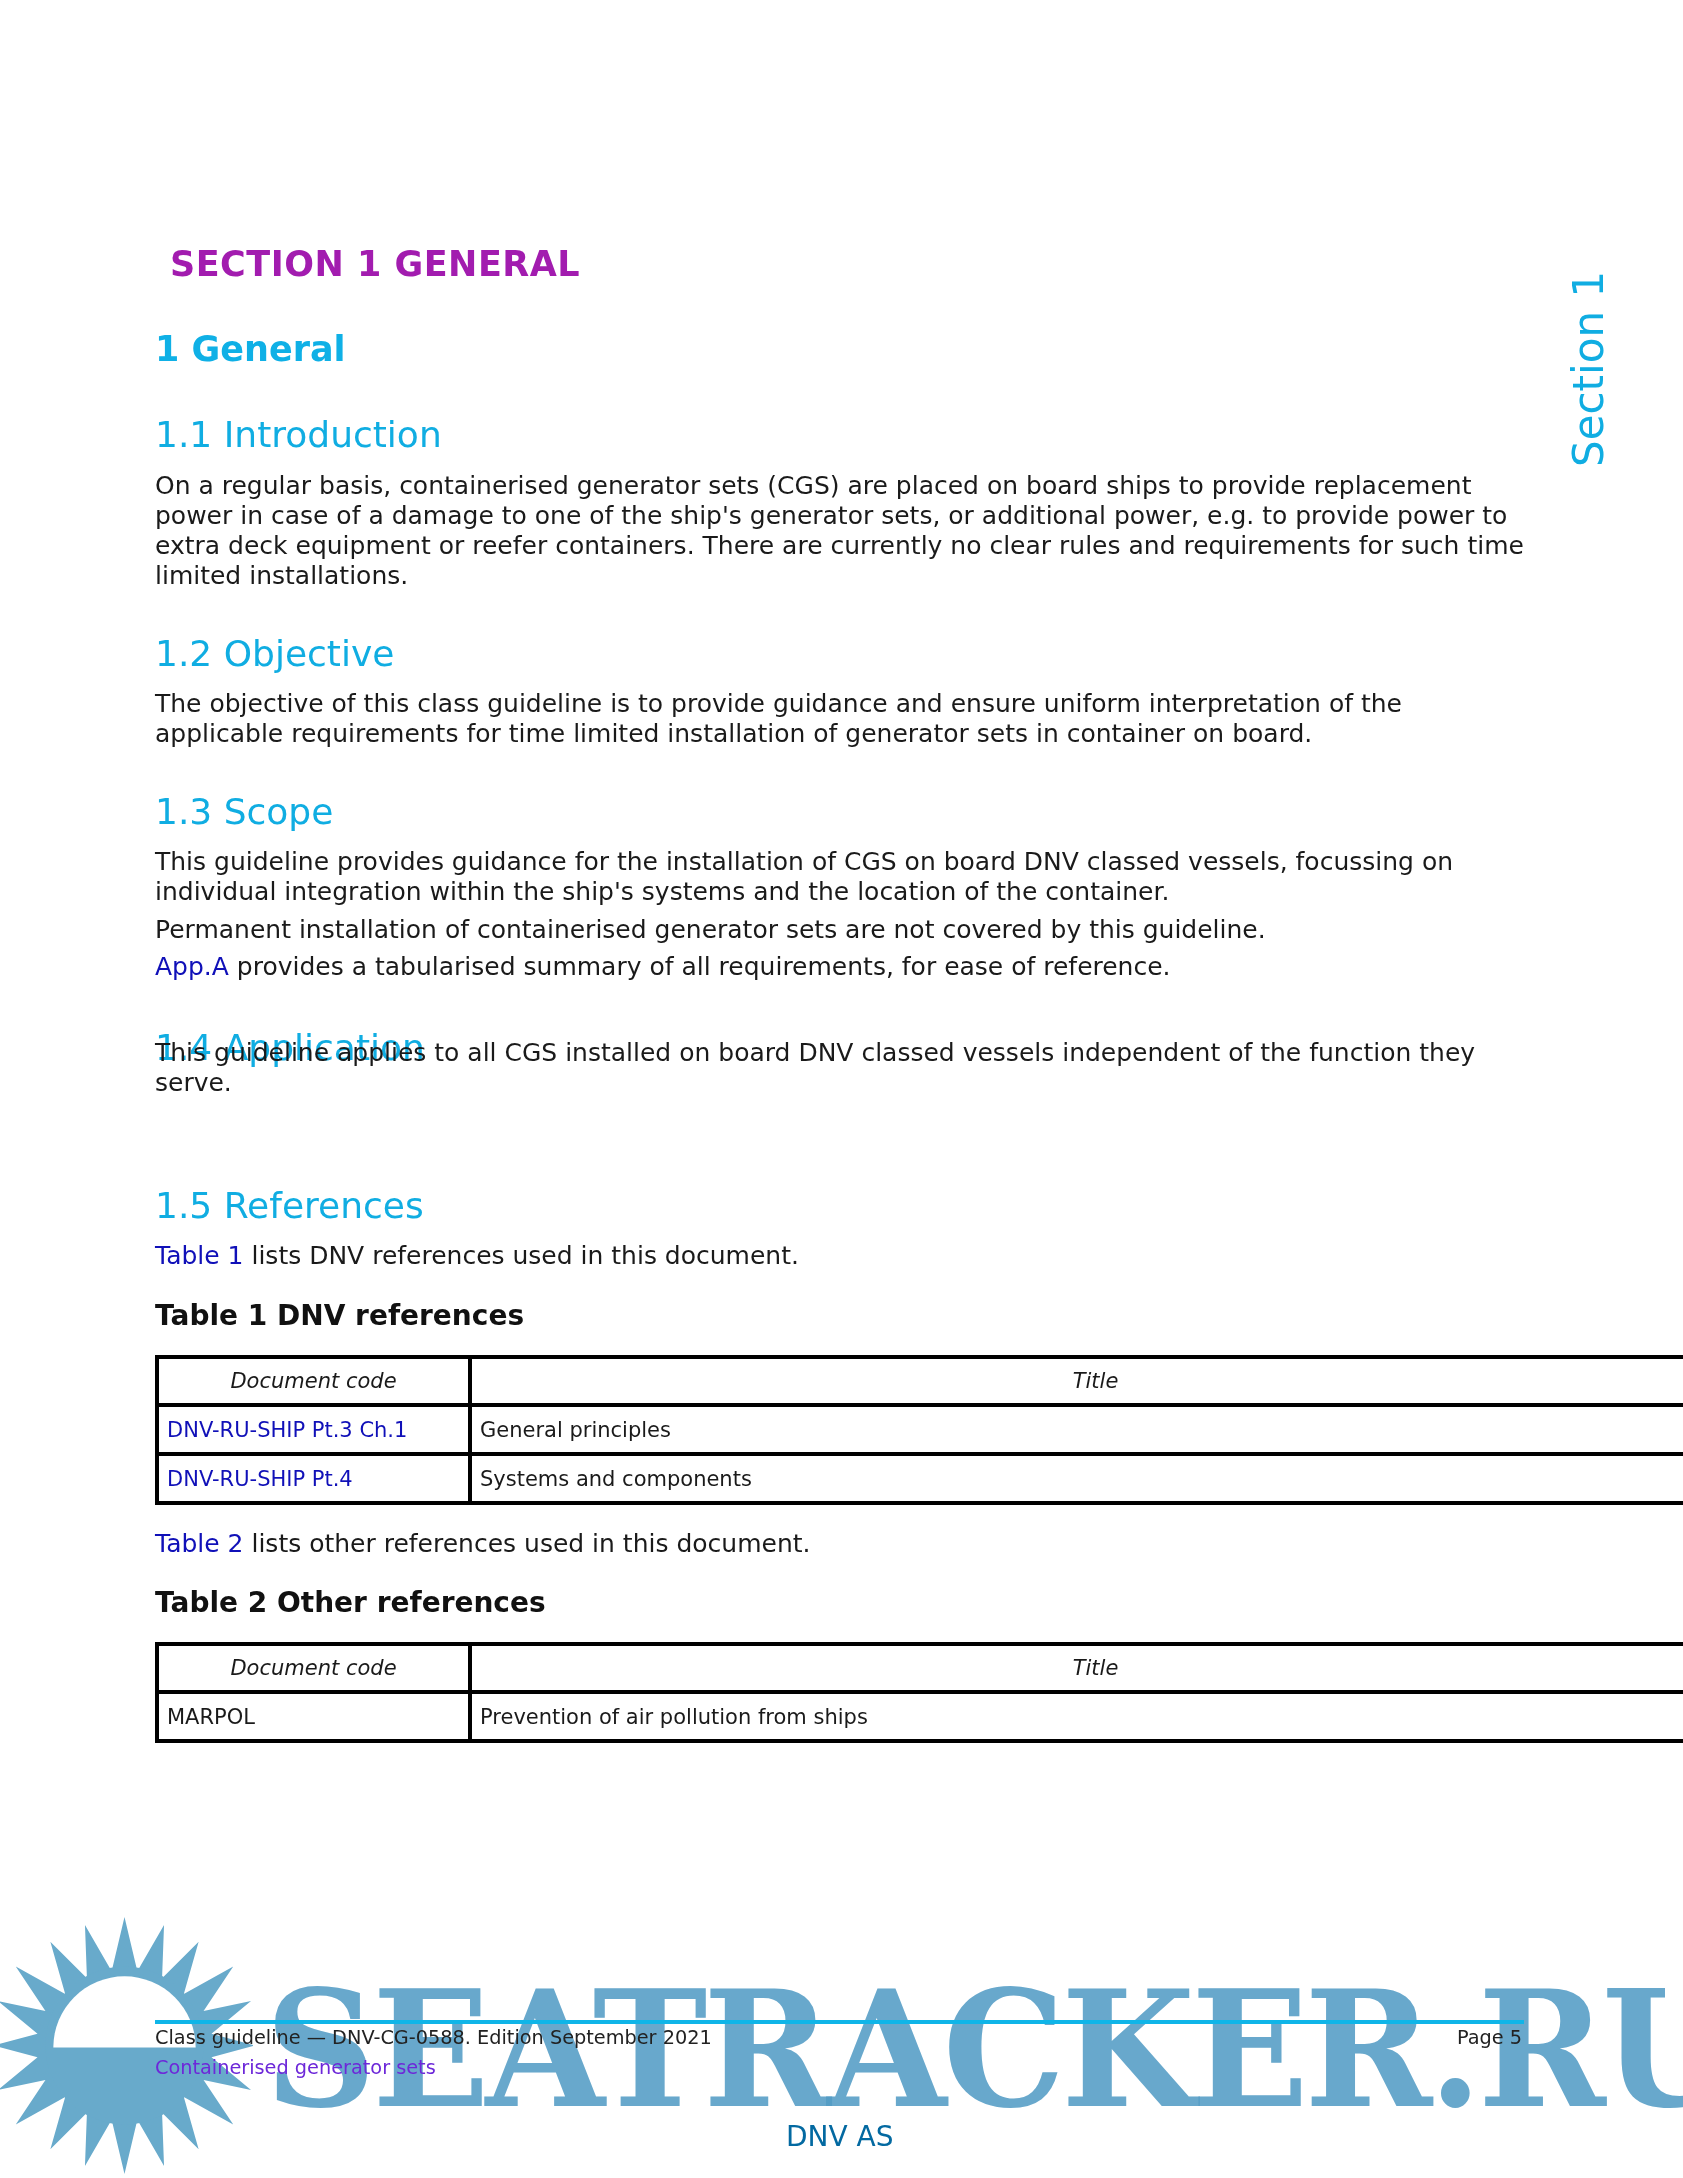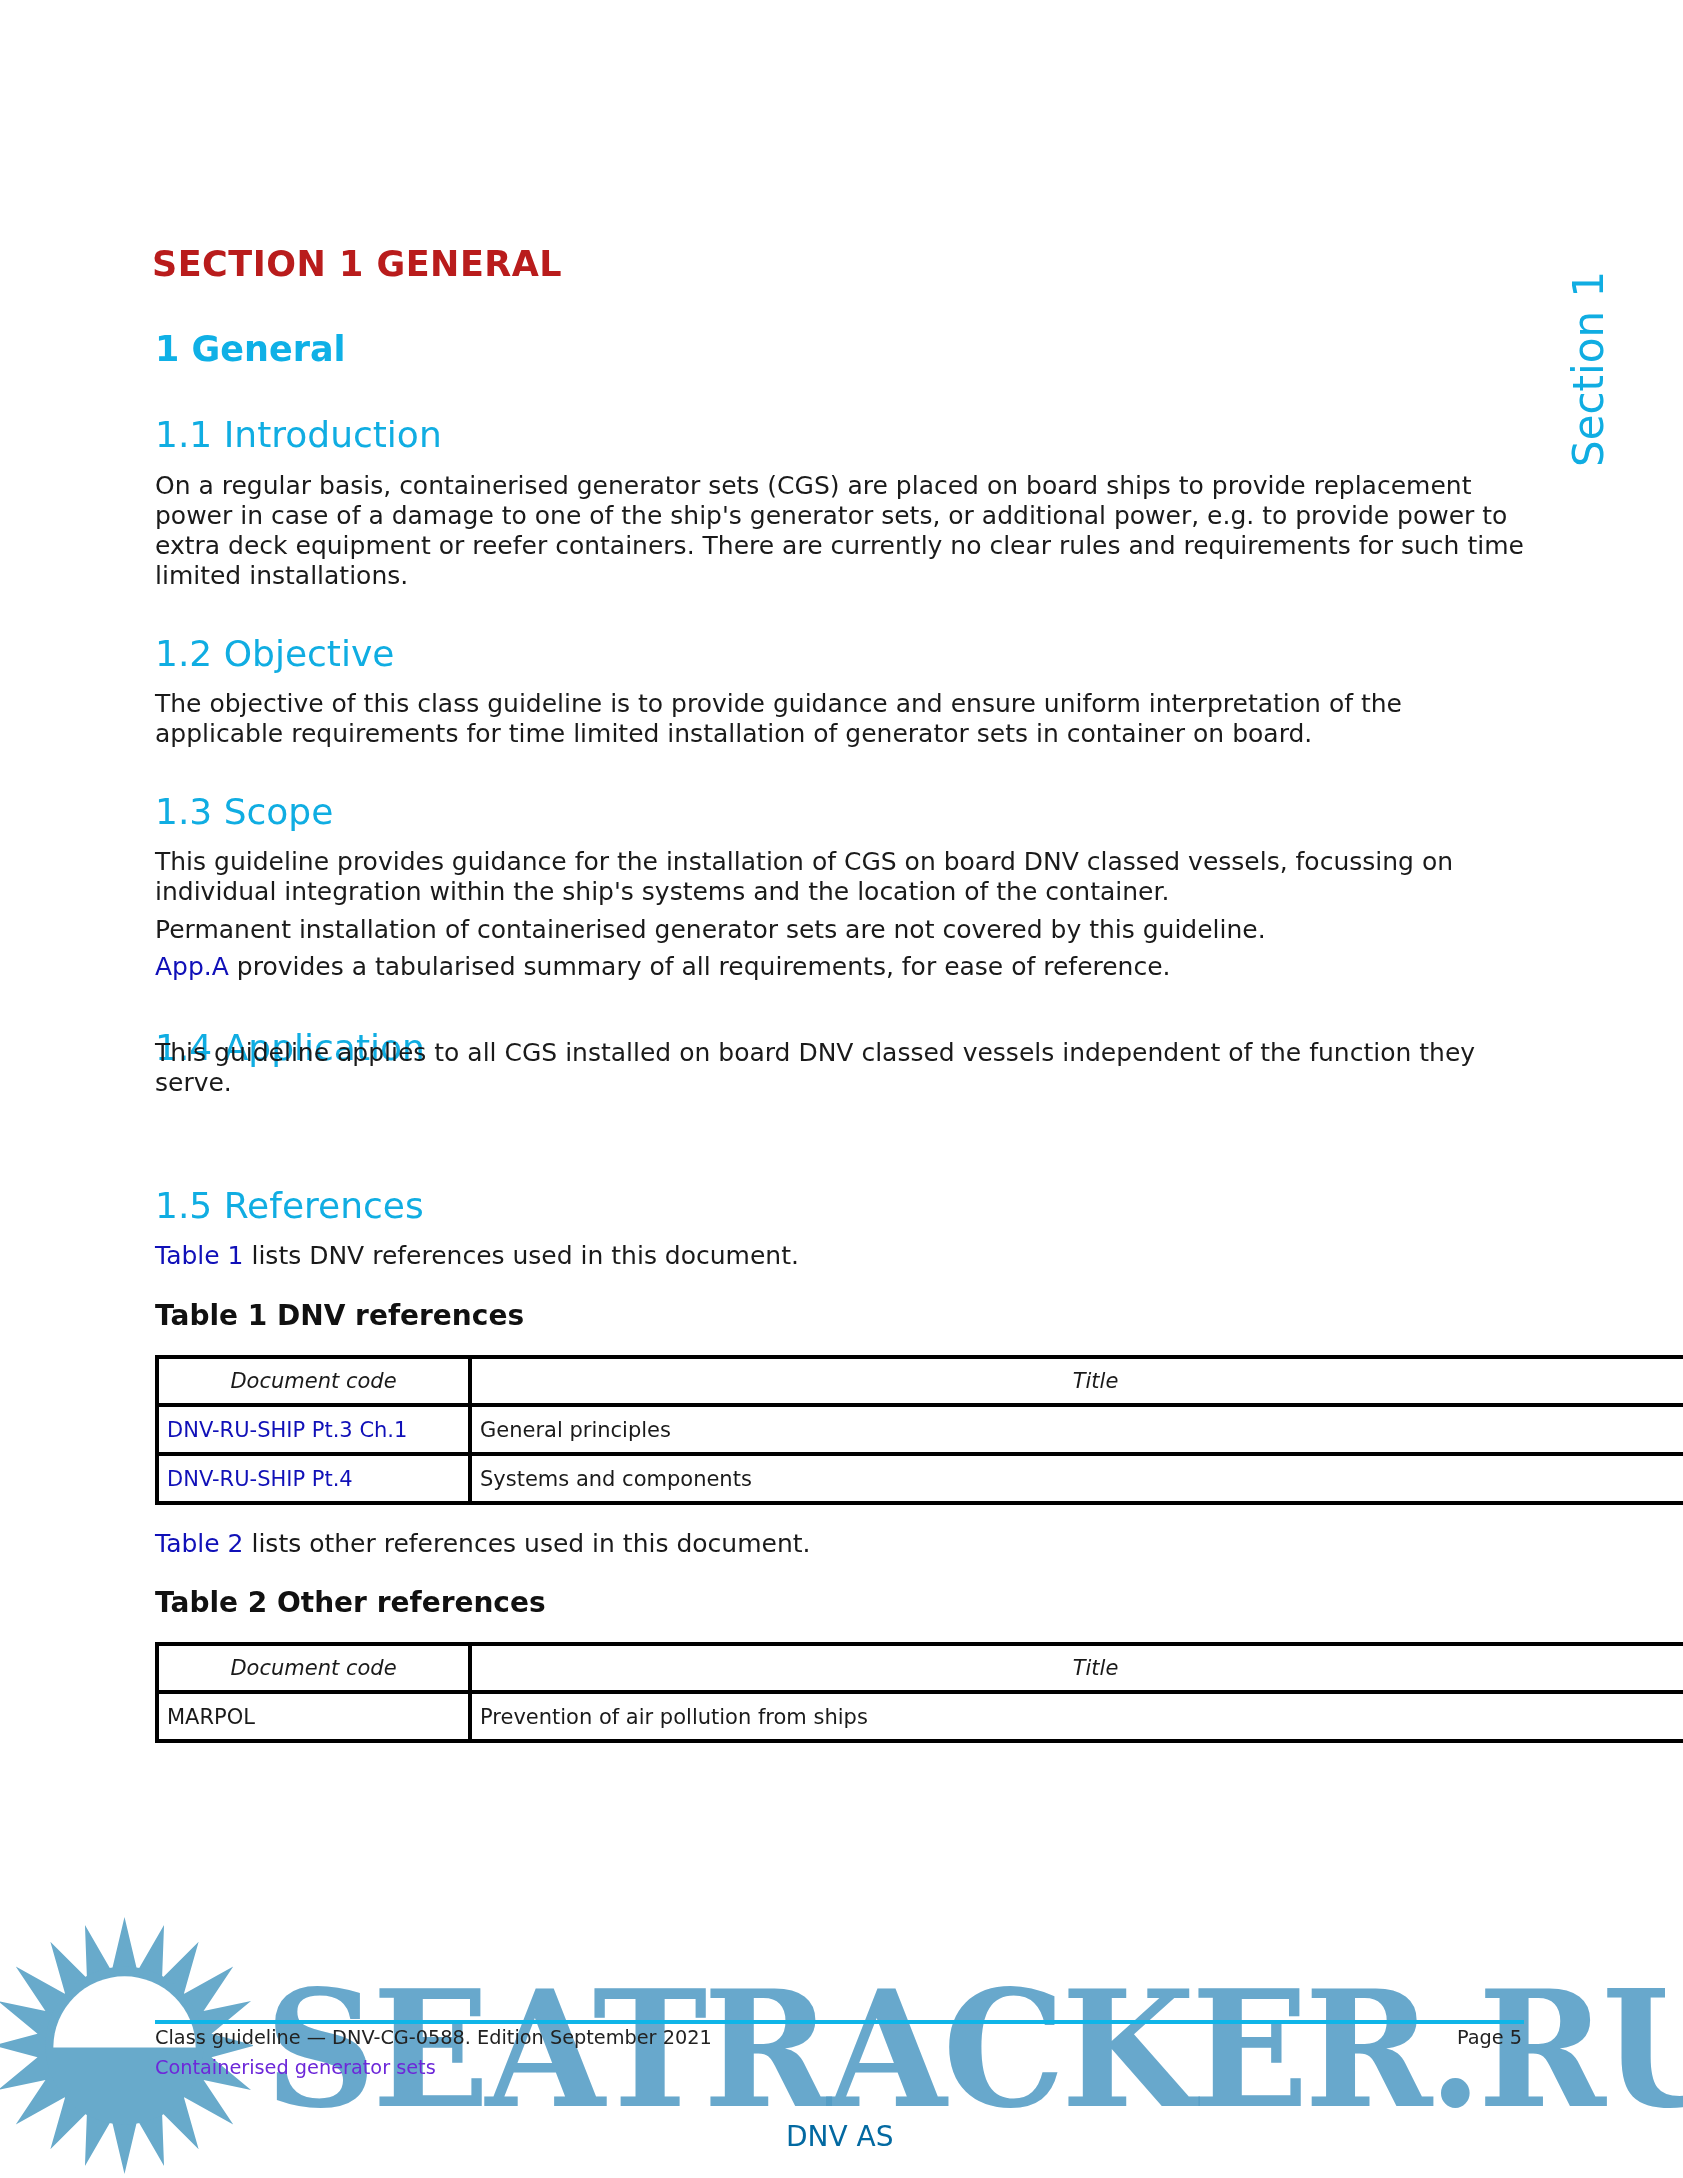--- a/index.html
+++ b/index.html
@@ -1,19 +1,19 @@
 <!DOCTYPE html>
 <html><head>
 <meta charset="utf-8">
 <style>
   html, body { margin:0; padding:0; background:#ffffff; }
   body { width:1683px; height:2178px; position:relative; overflow:hidden;
          font-family:"DejaVu Sans", sans-serif; color:#1a1a1a; }
   .abs { position:absolute; }
-  .h-section { left:152px; top:244px; font-size:35px; font-weight:bold; color:#b91c1c; letter-spacing:0.5px; white-space:nowrap; }
+  .h-section { left:170px; top:244px; font-size:35px; font-weight:bold; color:#a21caf; letter-spacing:0.5px; white-space:nowrap; }
   .h-chapter { left:155px; top:329px; font-size:35px; font-weight:bold; color:#0fb0e6; white-space:nowrap; }
   .h-sub { left:155px; font-size:36px; color:#10ade2; white-space:nowrap; }
   .para { left:155px; width:1381px; font-size:25px; line-height:30px; color:#1a1a1a; }
   .link { color:#1010b8; }
   .caption { left:155px; font-size:28px; font-weight:bold; color:#111; white-space:nowrap; }
   .side-tab { left:1564px; top:259px; width:50px; height:208px; }
   .side-tab span { position:absolute; left:0; top:208px; transform-origin:0 0; transform:rotate(-90deg);
        font-size:42px; color:#10ade2; white-space:nowrap; }
   table.ref { position:absolute; left:155px; width:1568px; border-collapse:collapse; font-size:21px; }
   table.ref td, table.ref th { border:4px solid #000; padding:0 8px; height:45px; vertical-align:middle; }

